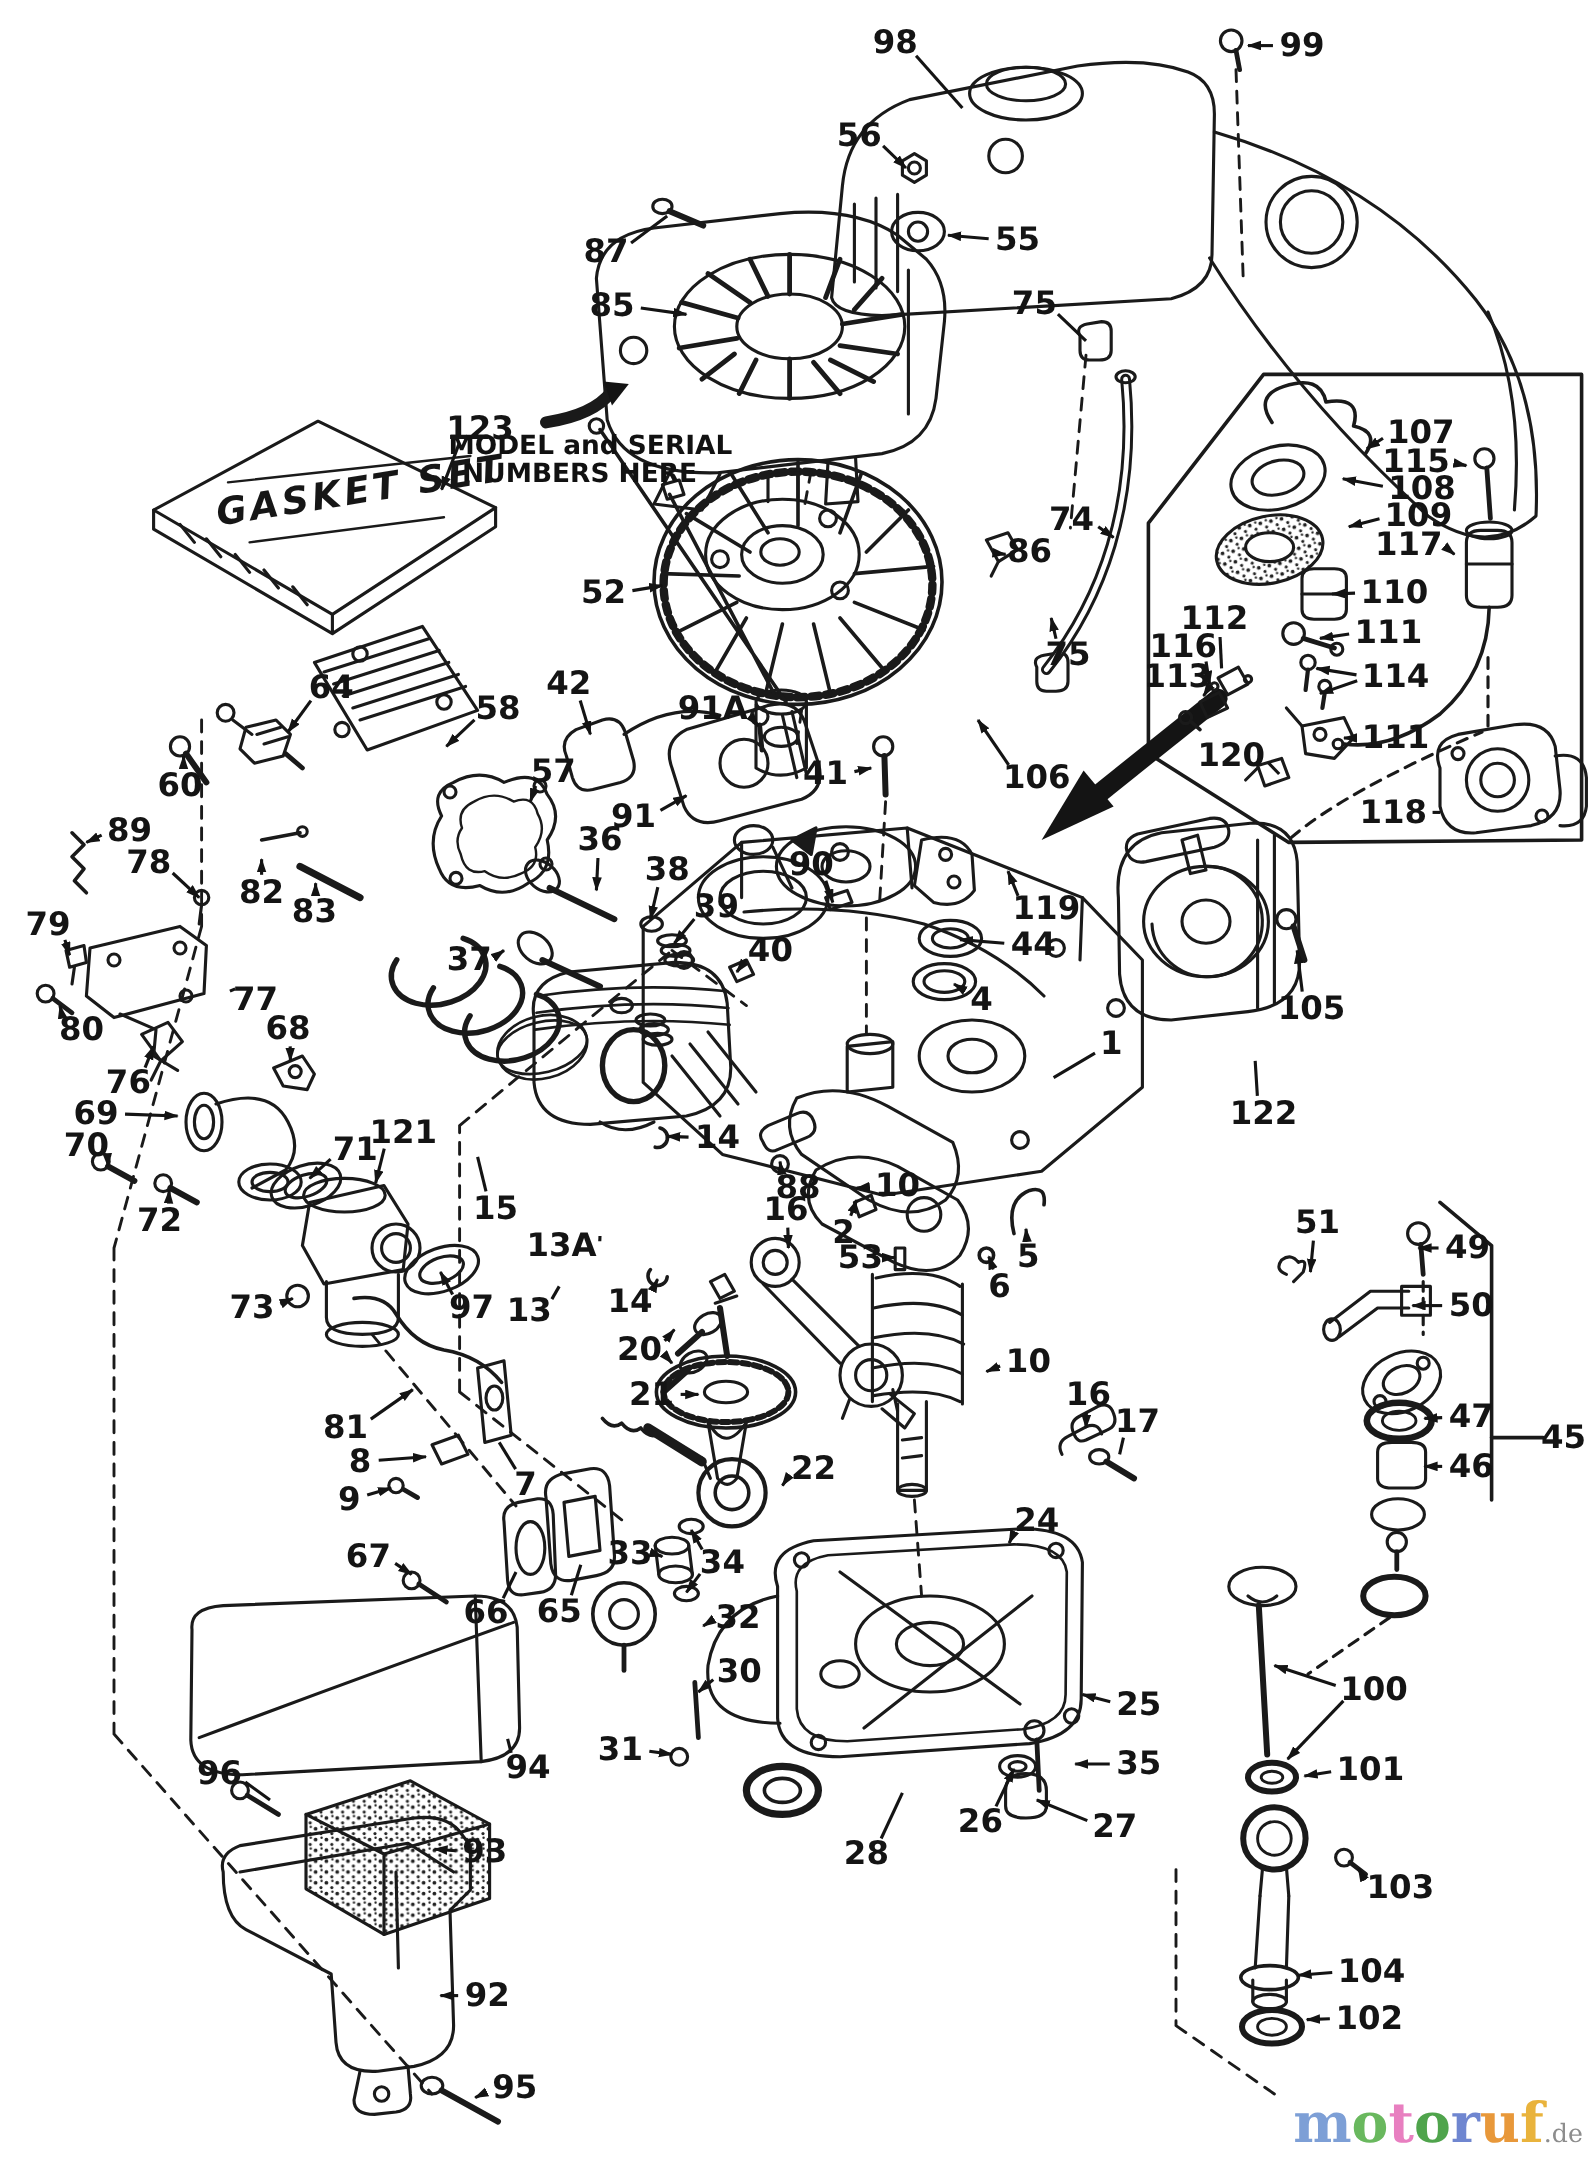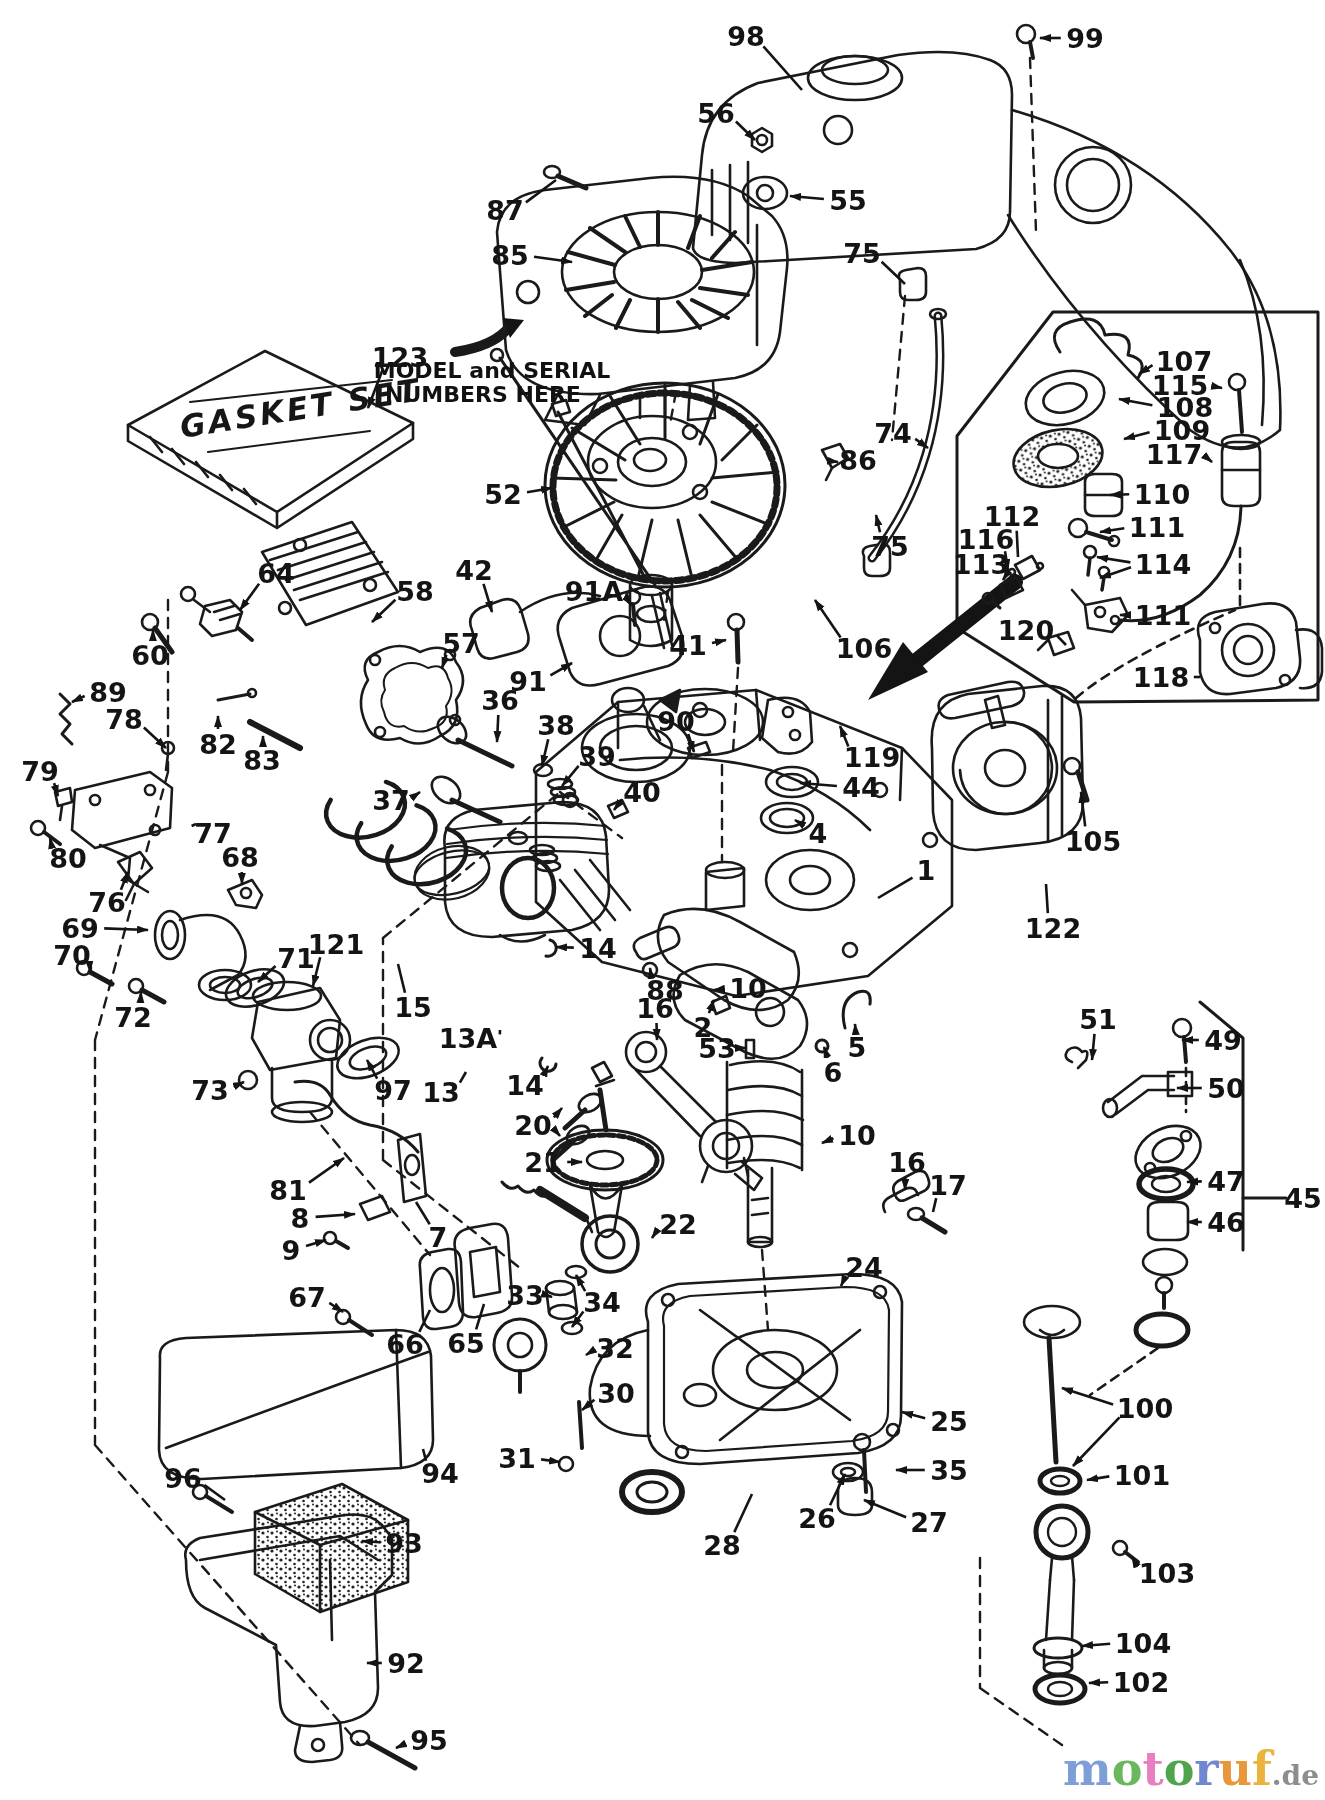--- a/index.html
+++ b/index.html
@@ -9,21 +9,21 @@
   .callout-num{font-family:"DejaVu Sans","Liberation Sans",sans-serif;font-weight:bold;
                font-size:27px;fill:#141414;text-anchor:middle;dominant-baseline:central;}
   .leader{stroke:#141414;stroke-width:2.6;fill:none;}
   .note-text{font-family:"DejaVu Sans","Liberation Sans",sans-serif;font-weight:bold;
              font-size:22px;fill:#111;text-anchor:middle;}
   .gasket-text{font-family:"DejaVu Sans","Liberation Sans",sans-serif;font-weight:bold;
                font-style:italic;font-size:31px;fill:#161616;letter-spacing:3px;}
   .watermark{position:absolute;right:6px;bottom:8px;
              font-family:"DejaVu Serif","Liberation Serif",serif;
              font-weight:bold;font-size:46px;line-height:1;letter-spacing:0px;}
-  .watermark .suffix{font-size:28px;font-weight:bold;}
+  .watermark .suffix{font-size:21px;font-weight:normal;}
 </style>
 </head>
 <body>
 
 <div class="page">
 <svg viewBox="0 0 1325 1800" width="1325" height="1800">
   <defs>
     <marker id="arw" markerWidth="13" markerHeight="10" refX="11" refY="4" orient="auto" markerUnits="userSpaceOnUse">
       <path d="M0,0 L12,4 L0,8 Z" fill="#141414"></path>
     </marker>

